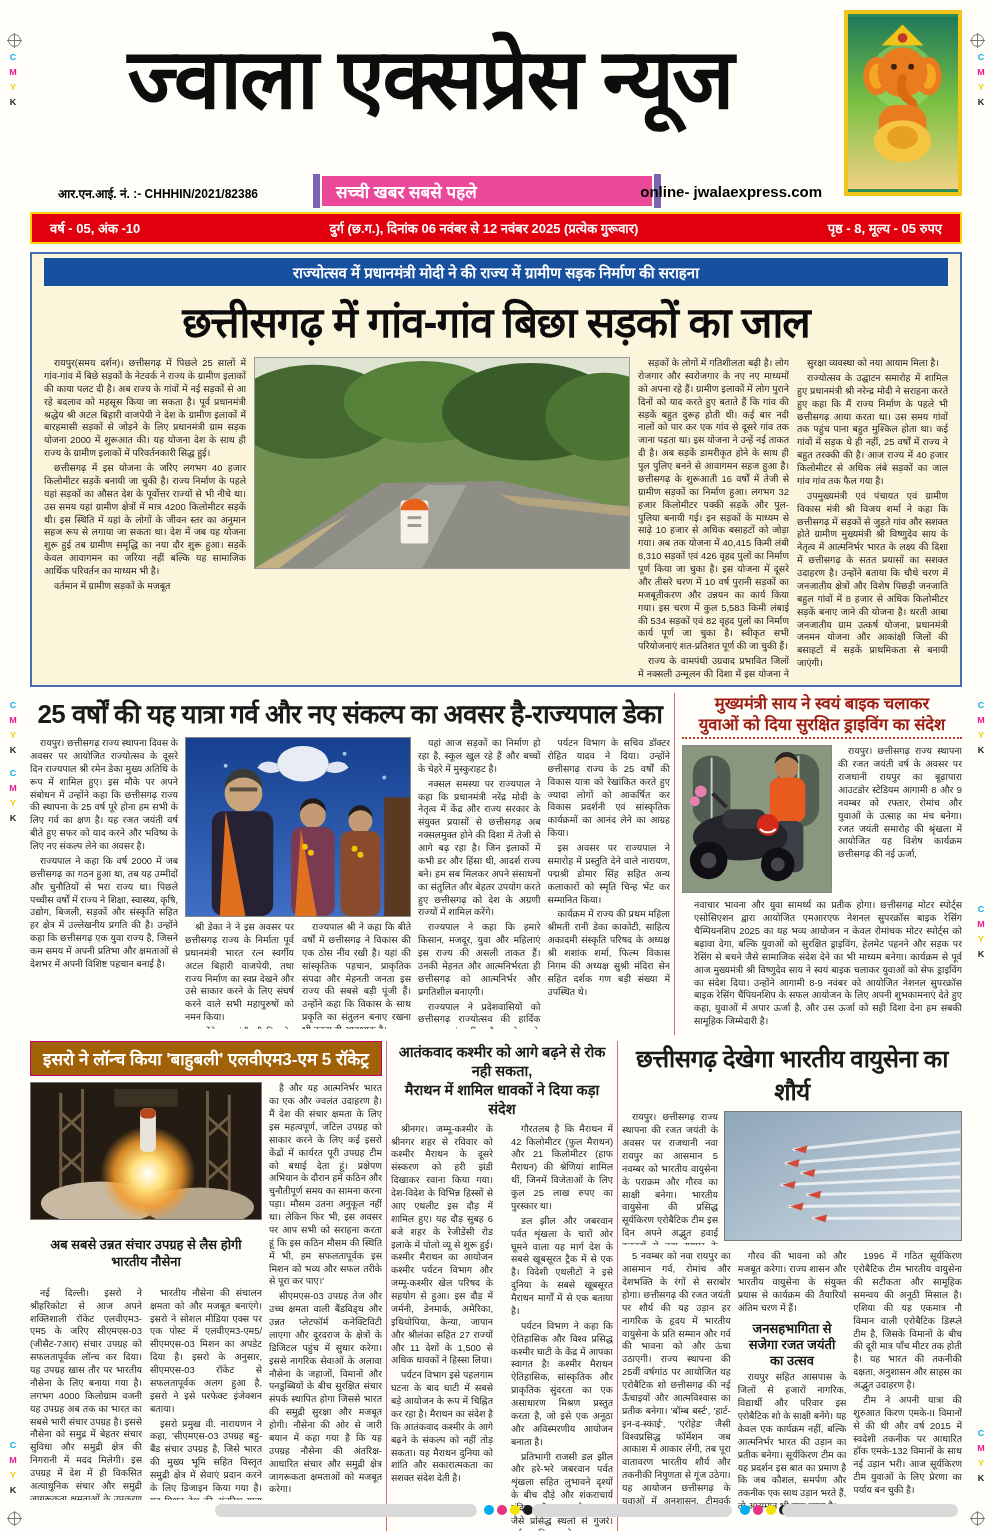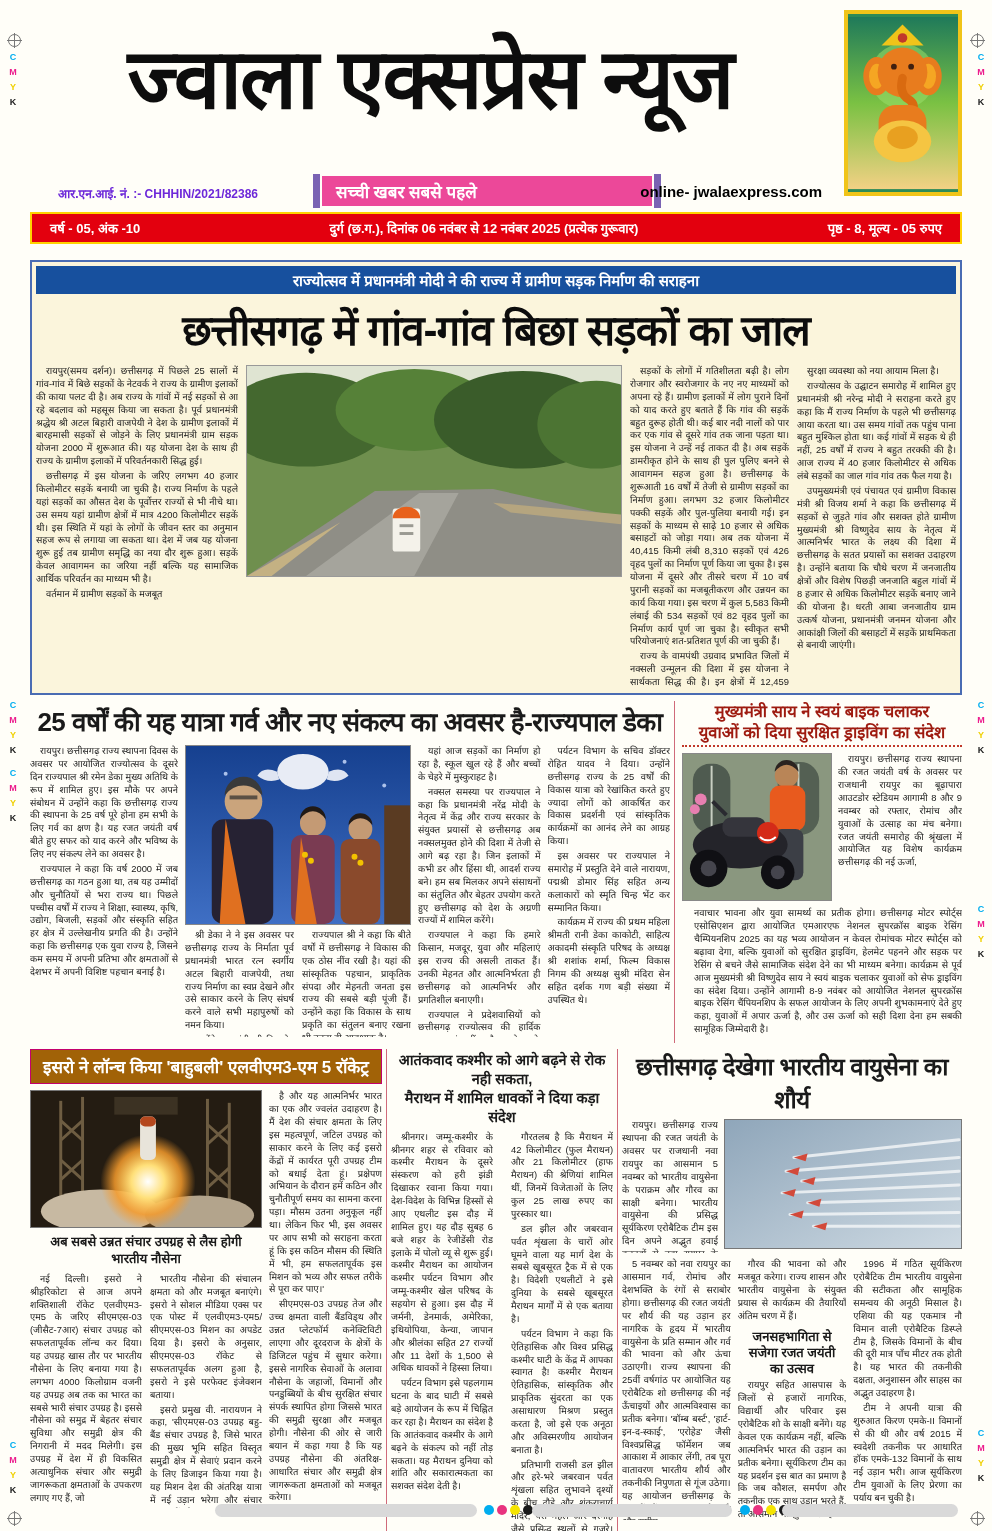--- a/index.html
+++ b/index.html
@@ -9,21 +9,21 @@
     font-family:"Liberation Sans","DejaVu Sans",sans-serif; color:#1a1a1a;
   }
   .page { position:absolute; left:30px; top:0; width:932px; }
 
   
   .masthead { position:relative; height:208px; }
   .mast-title {
     position:absolute; left:0; top:18px; width:800px; text-align:center;
     font-size:84px; font-weight:900; letter-spacing:-2px; color:#0d0d0d; white-space:nowrap;
   }
-  .rni { position:absolute; left:28px; bottom:6px; font-size:12px; font-weight:bold; color:#6d28d9;text-align:right; }
+  .rni { position:absolute; left:28px; bottom:6px; font-size:12px; font-weight:bold; color:#000000;text-align:right; }
   .tagline-bar {
     position:absolute; left:292px; bottom:2px; width:330px; height:30px;
     background:#ec4899; display:flex; align-items:center; padding-left:14px;
   }
   .tagline-bar::before, .tagline-bar::after {
     content:""; position:absolute; top:-2px; bottom:-2px; width:7px; background:#7a63b3;
   }
   .tagline-bar::before { left:-9px; } .tagline-bar::after { right:-9px; }
   .tagline { color:#fff; font-size:17px; font-weight:bold; }
   .website { position:absolute; right:140px; bottom:8px; font-size:15px; font-weight:bold; color:#000; }
@@ -33,21 +33,21 @@
   }
 
   
   .dateline {
     margin-top:4px; height:32px; background:#e3000e; border:2px solid #ffd200;
     display:flex; align-items:center; justify-content:space-between; padding:0 18px;
     color:#fff; font-weight:bold; font-size:13px;
   }
 
   
-  .lead { margin-top:16px; border:2px solid #4a6cb3; background:#fbf5dc; padding:4px 4px 6px; }
+  .lead { margin-top:8px; border:2px solid #4a6cb3; background:#fbf5dc; padding:4px 12px 6px; }
   .kicker { background:#17509e; color:#fff; text-align:center; font-size:15px; font-weight:bold; padding:4px 0; }
   .lead-headline { text-align:center; font-size:42px; font-weight:900; letter-spacing:-1px; padding:6px 0 8px; color:#0c0c0c; }
   .lead-body { display:flex; gap:8px; height:322px; overflow:hidden; }
   .lead-body .w1 { width:202px; }
   .lead-mid { width:376px; display:flex; flex-direction:row; }
   .lead-mid .photo { width:100%; height:212px; border:1px solid #999; }
   .lead-body .w4, .lead-body .w5 { flex:1; }
 
   
   .ncol { overflow:hidden; }
@@ -72,21 +72,21 @@
   .bike-row { display:flex; gap:6px; margin-top:6px; height:150px; overflow:hidden; }
   .bike-row .photo { width:150px; height:148px; border:1px solid #888; flex:none; }
   .bike-row .ncol { flex:1; }
   .bike-body { margin-top:4px; height:136px; overflow:hidden; }
   .bike-body .para { text-indent:0;margin-left:12px; }
 
   
   .isro { width:352px; }
   .isro-headline { background:#a16207; color:#fff; font-size:17px; font-weight:900; text-align:center; padding:5px 2px; border:1px solid #c4006d; }
   .isro-row { display:flex; gap:7px; margin-top:6px; height:418px; overflow:hidden; }
-  .isro-left { width:232px; display:flex; flex-direction:column; }
+  .isro-left { width:232px; display:flex; flex-direction:column;gap:11px; }
   .isro-left .photo { width:100%; height:138px; border:1px solid #777; }
   .subhead { font-size:13px; font-weight:900; text-align:center; line-height:1.25; margin:6px 4px 2px; }
   .isro-right { flex:1; }
 
   .kashmir { width:222px; }
   .kash-headline { font-size:14.5px; font-weight:900; text-align:center; line-height:1.3; padding:2px 0 4px; }
   .kash-cols { display:flex; gap:18px; height:408px; overflow:hidden; }
   .kash-cols .ncol { flex:1; }
 
   .airforce { flex:1; }

